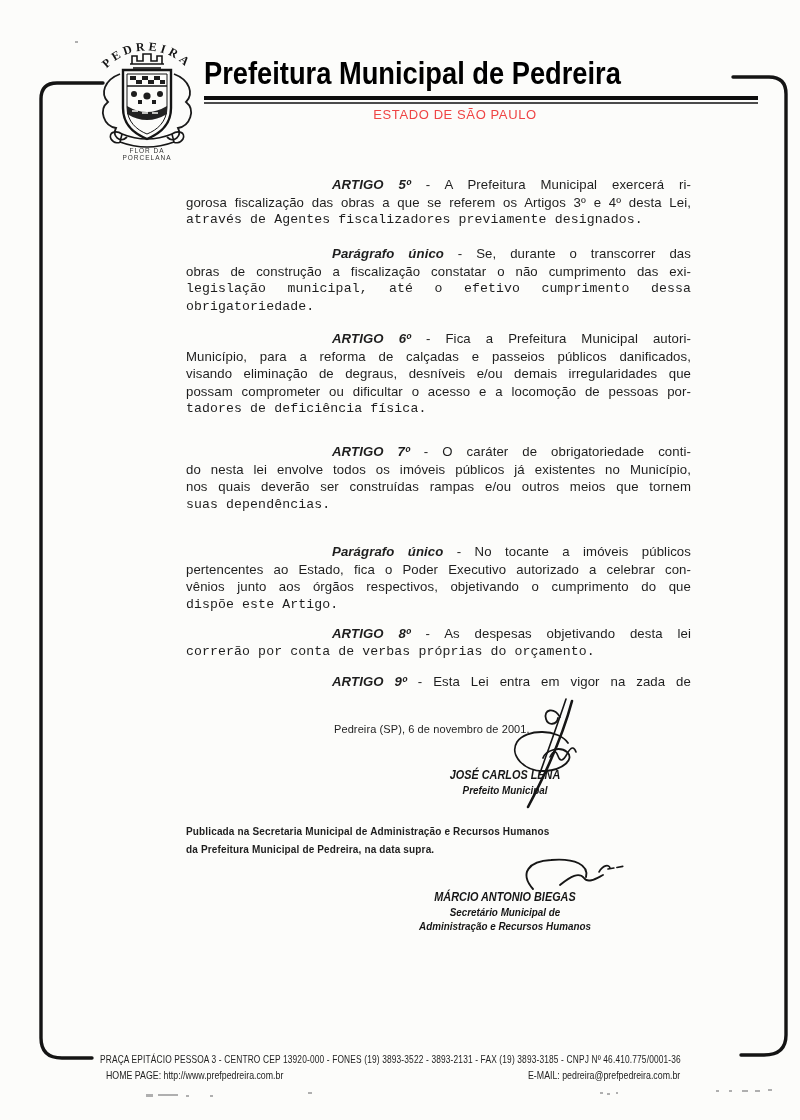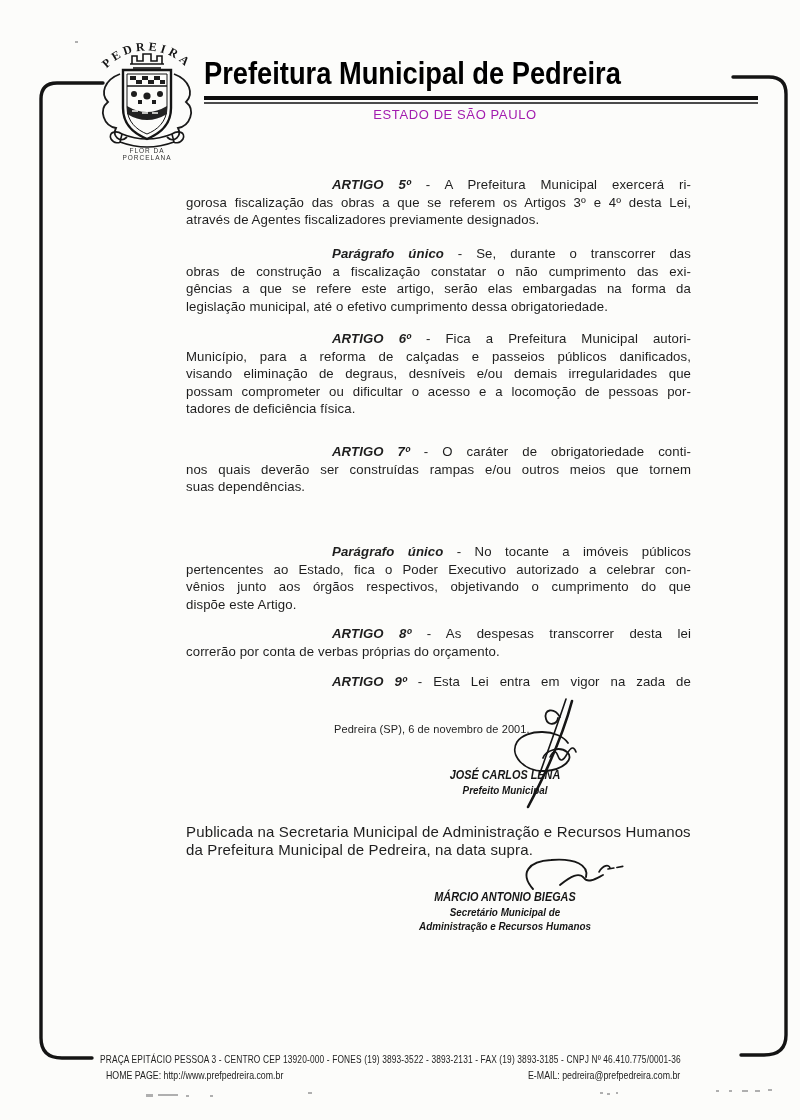--- a/index.html
+++ b/index.html
@@ -14,31 +14,31 @@
   
   .brand-title{
     position:absolute;left:204px;top:56px;white-space:nowrap;
     font-size:31px;font-weight:bold;color:#000;
     transform:scaleX(.88);transform-origin:left top;letter-spacing:0px;
   }
   .rule-thick{position:absolute;left:204px;top:96px;width:554px;height:4px;background:#0d0d0d;}
   .rule-thin{position:absolute;left:204px;top:102px;width:554px;height:2px;background:#2c2c2c;opacity:.85;}
   .subtitle{
     position:absolute;left:150px;top:107px;width:610px;text-align:center;
-    font-size:13px;letter-spacing:.6px;color:#a21caf;
+    font-size:13px;letter-spacing:.6px;color:#ef4444;
   }
 
   
   .para{position:absolute;left:186px;width:505px;font-size:13.2px;line-height:17.5px;letter-spacing:.1px;}
   .line{text-align:justify;text-align-last:justify;}
-  .line.last{text-align-last:left;}
+  .line.last{text-align-last:left;font-family:Liberation Mono, monospace;}
   .line.first{padding-left:146px;}
   .lead{font-weight:bold;font-style:italic;}
   .dateline{position:absolute;left:334px;top:723px;font-size:11px;letter-spacing:.1px;}
-  .pubnote{position:absolute;left:186px;top:823px;width:510px;font-size:15px;line-height:17.5px;letter-spacing:.15px;}
+  .pubnote{position:absolute;left:186px;top:823px;width:510px;font-size:10px;line-height:17.5px;letter-spacing:.15px;font-weight:bold;}
 
   
   .sig{position:absolute;text-align:center;transform:scaleX(.85);transform-origin:center top;}
   .sig .name{font-size:12.8px;font-weight:bold;font-style:italic;line-height:16px;color:#161616;}
   .sig .role{font-size:11.6px;font-weight:bold;font-style:italic;line-height:13.5px;color:#161616;}
   .sig-mayor{left:375px;top:767px;width:260px;}
   .sig-secretary{left:360px;top:889px;width:290px;}
 
   
   .footer-line1{
@@ -122,47 +122,47 @@
 
   <div class="para" style="top:176px">
     <div class="line first"><b class="lead">ARTIGO 5º</b><span> - A Prefeitura Municipal exercerá ri-</span></div>
     <div class="line">gorosa fiscalização das obras a que se referem os Artigos 3º e 4º desta Lei,</div>
     <div class="line last">através de Agentes fiscalizadores previamente designados.</div>
   </div>
 
   <div class="para" style="top:245px">
     <div class="line first"><b class="lead">Parágrafo único</b><span> - Se, durante o transcorrer das</span></div>
     <div class="line">obras de construção a fiscalização constatar o não cumprimento das exi-</div>
-    <div class="line">gências a que se refere este artigo, serão elas embargadas na forma da</div>
     <div class="line last">legislação municipal, até o efetivo cumprimento dessa obrigatoriedade.</div>
   </div>
 
   <div class="para" style="top:330px">
     <div class="line first"><b class="lead">ARTIGO 6º</b><span> - Fica a Prefeitura Municipal autori-</span></div>
     <div class="line">Município, para a reforma de calçadas e passeios públicos danificados,</div>
     <div class="line">visando eliminação de degraus, desníveis e/ou demais irregularidades que</div>
     <div class="line">possam comprometer ou dificultar o acesso e a locomoção de pessoas por-</div>
     <div class="line last">tadores de deficiência física.</div>
   </div>
 
   <div class="para" style="top:443px">
     <div class="line first"><b class="lead">ARTIGO 7º</b><span> - O caráter de obrigatoriedade conti-</span></div>
+    <div class="line">do nesta lei envolve todos os imóveis públicos já existentes no Município,</div>
     <div class="line">nos quais deverão ser construídas rampas e/ou outros meios que tornem</div>
     <div class="line last">suas dependências.</div>
   </div>
 
   <div class="para" style="top:543px">
     <div class="line first"><b class="lead">Parágrafo único</b><span> - No tocante a imóveis públicos</span></div>
     <div class="line">pertencentes ao Estado, fica o Poder Executivo autorizado a celebrar con-</div>
     <div class="line">vênios junto aos órgãos respectivos, objetivando o cumprimento do que</div>
     <div class="line last">dispõe este Artigo.</div>
   </div>
 
   <div class="para" style="top:625px">
-    <div class="line first"><b class="lead">ARTIGO 8º</b><span> - As despesas transcorrer desta lei</span></div>
+    <div class="line first"><b class="lead">ARTIGO 8º</b><span> - As despesas objetivando desta lei</span></div>
     <div class="line last">correrão por conta de verbas próprias do orçamento.</div>
   </div>
 
   <div class="para" style="top:673px">
     <div class="line first"><b class="lead">ARTIGO 9º</b><span> - Esta Lei entra em vigor na zada de</span></div>
   </div>
 
   <div class="dateline">Pedreira (SP), 6 de novembro de 2001.</div>
 
   <svg class="abs" style="left:480px;top:695px" width="140" height="120" viewBox="0 0 140 120">

